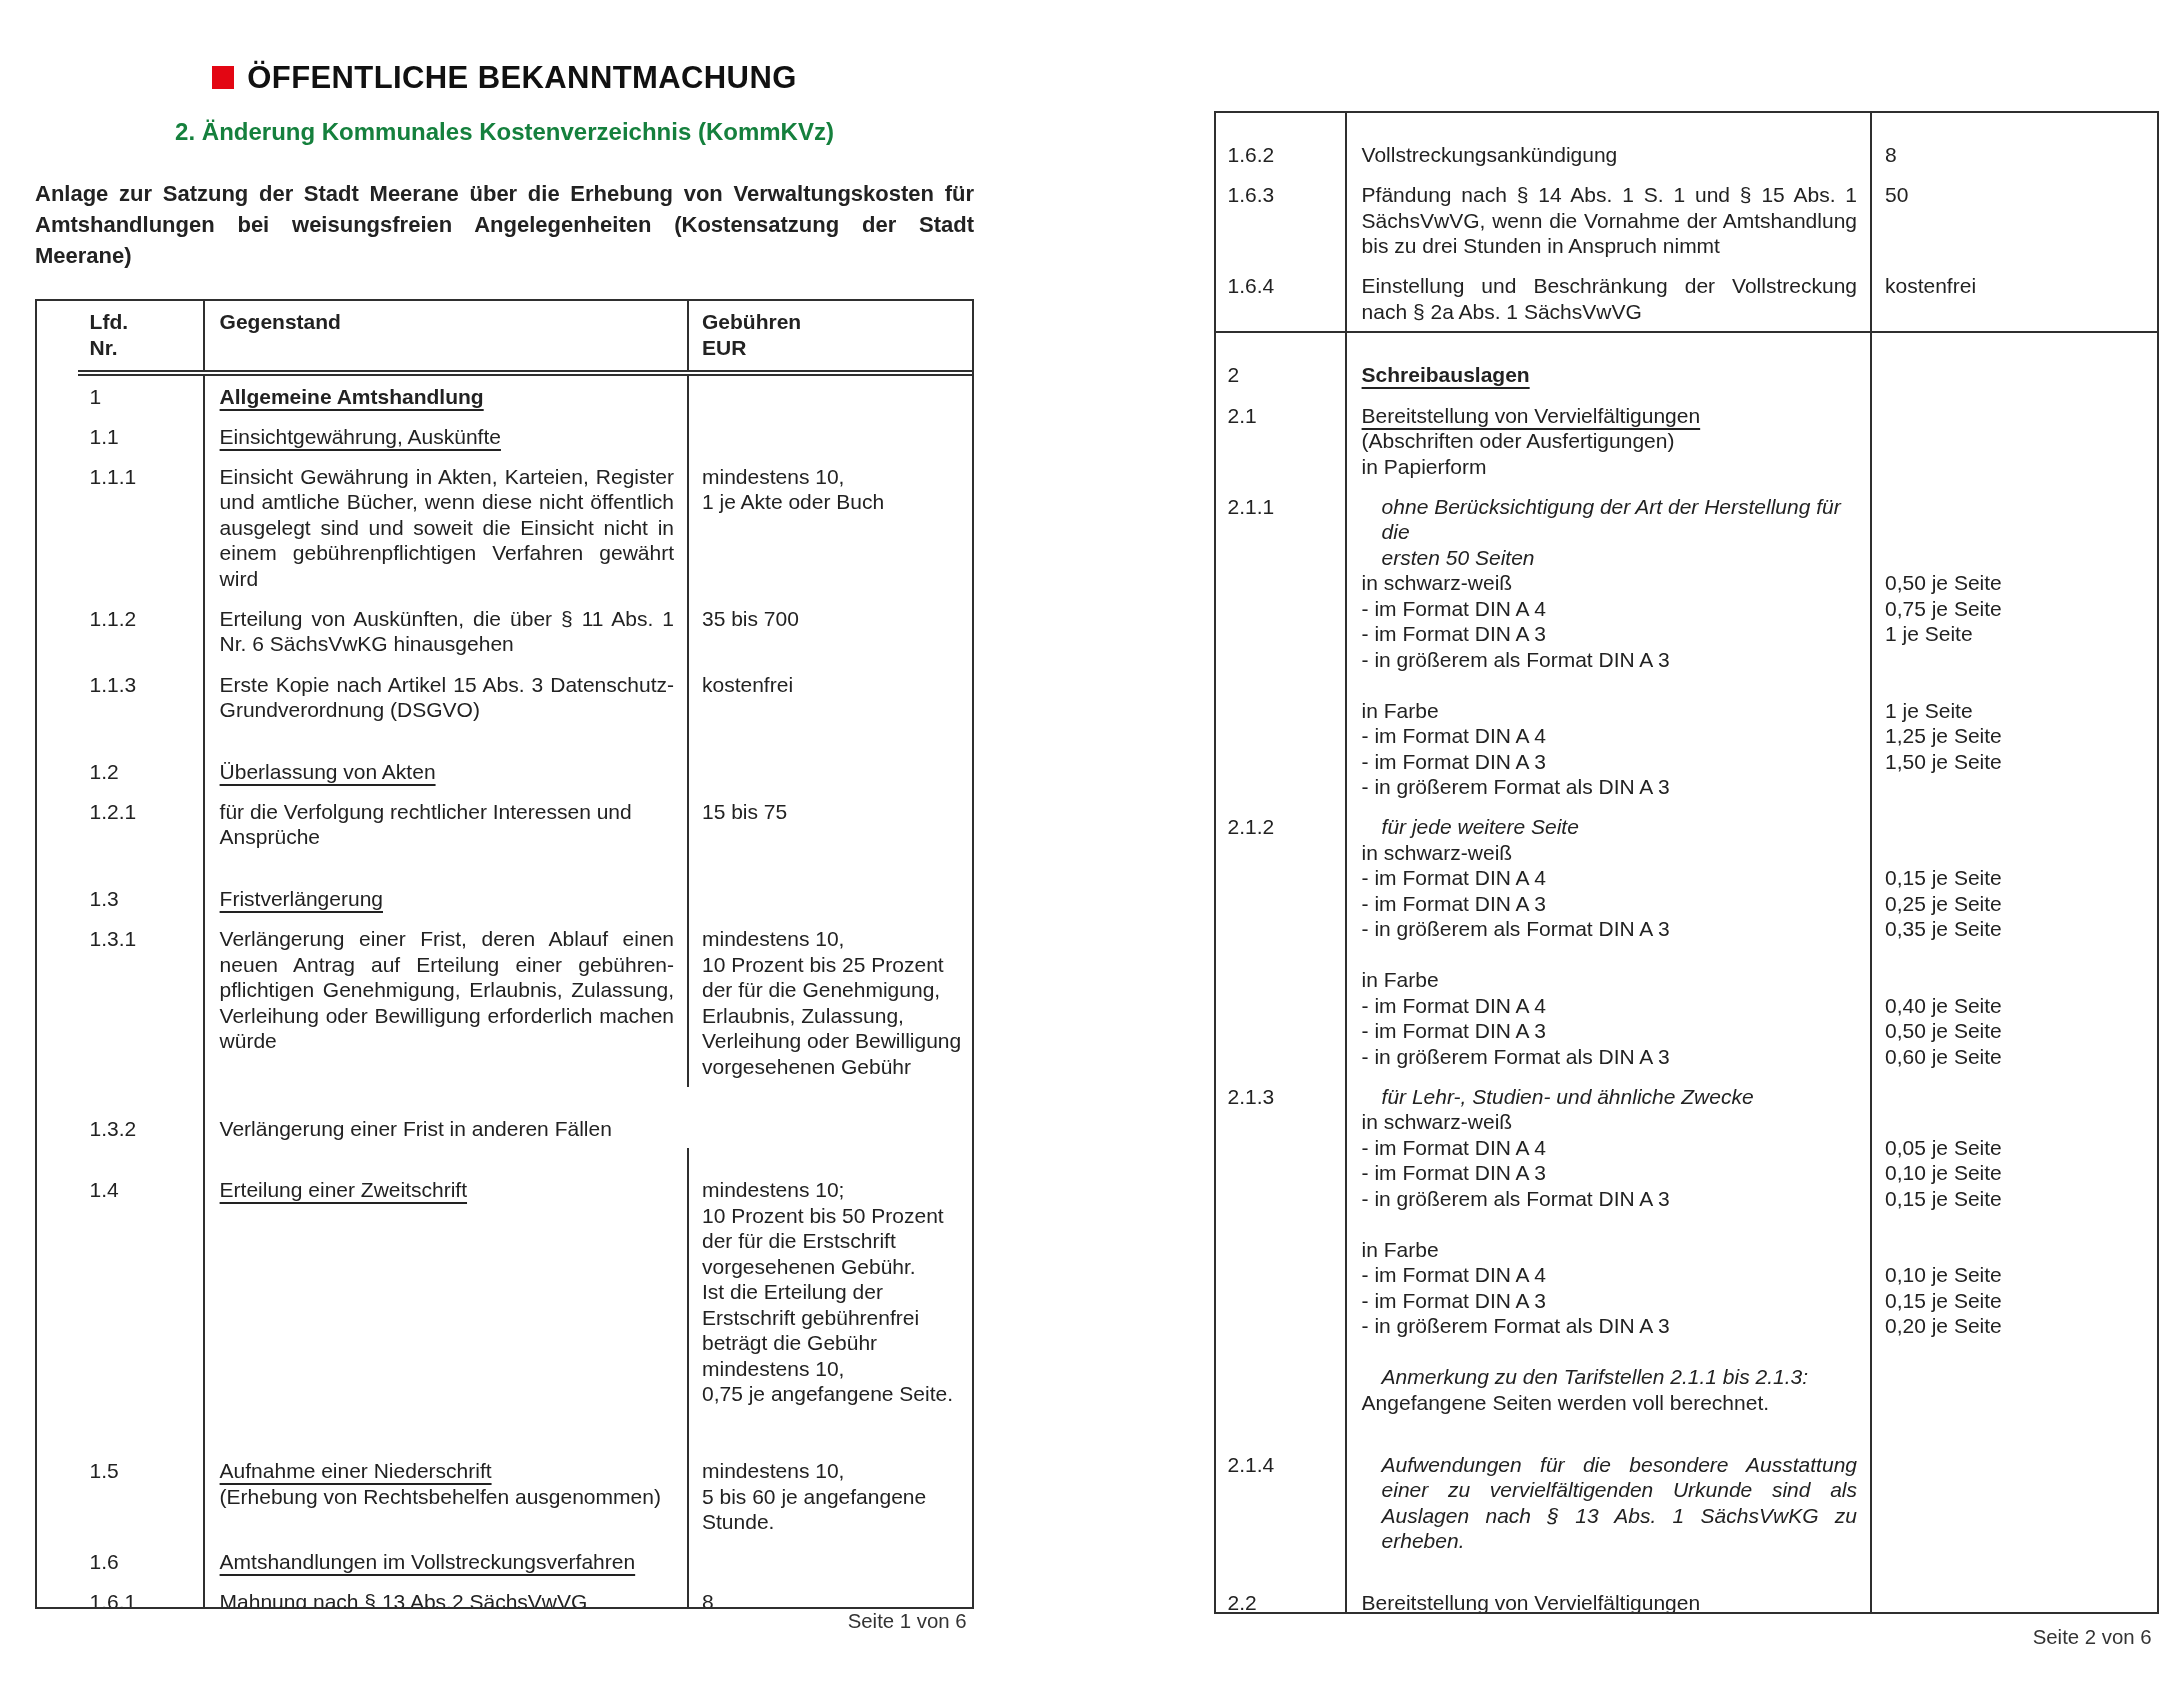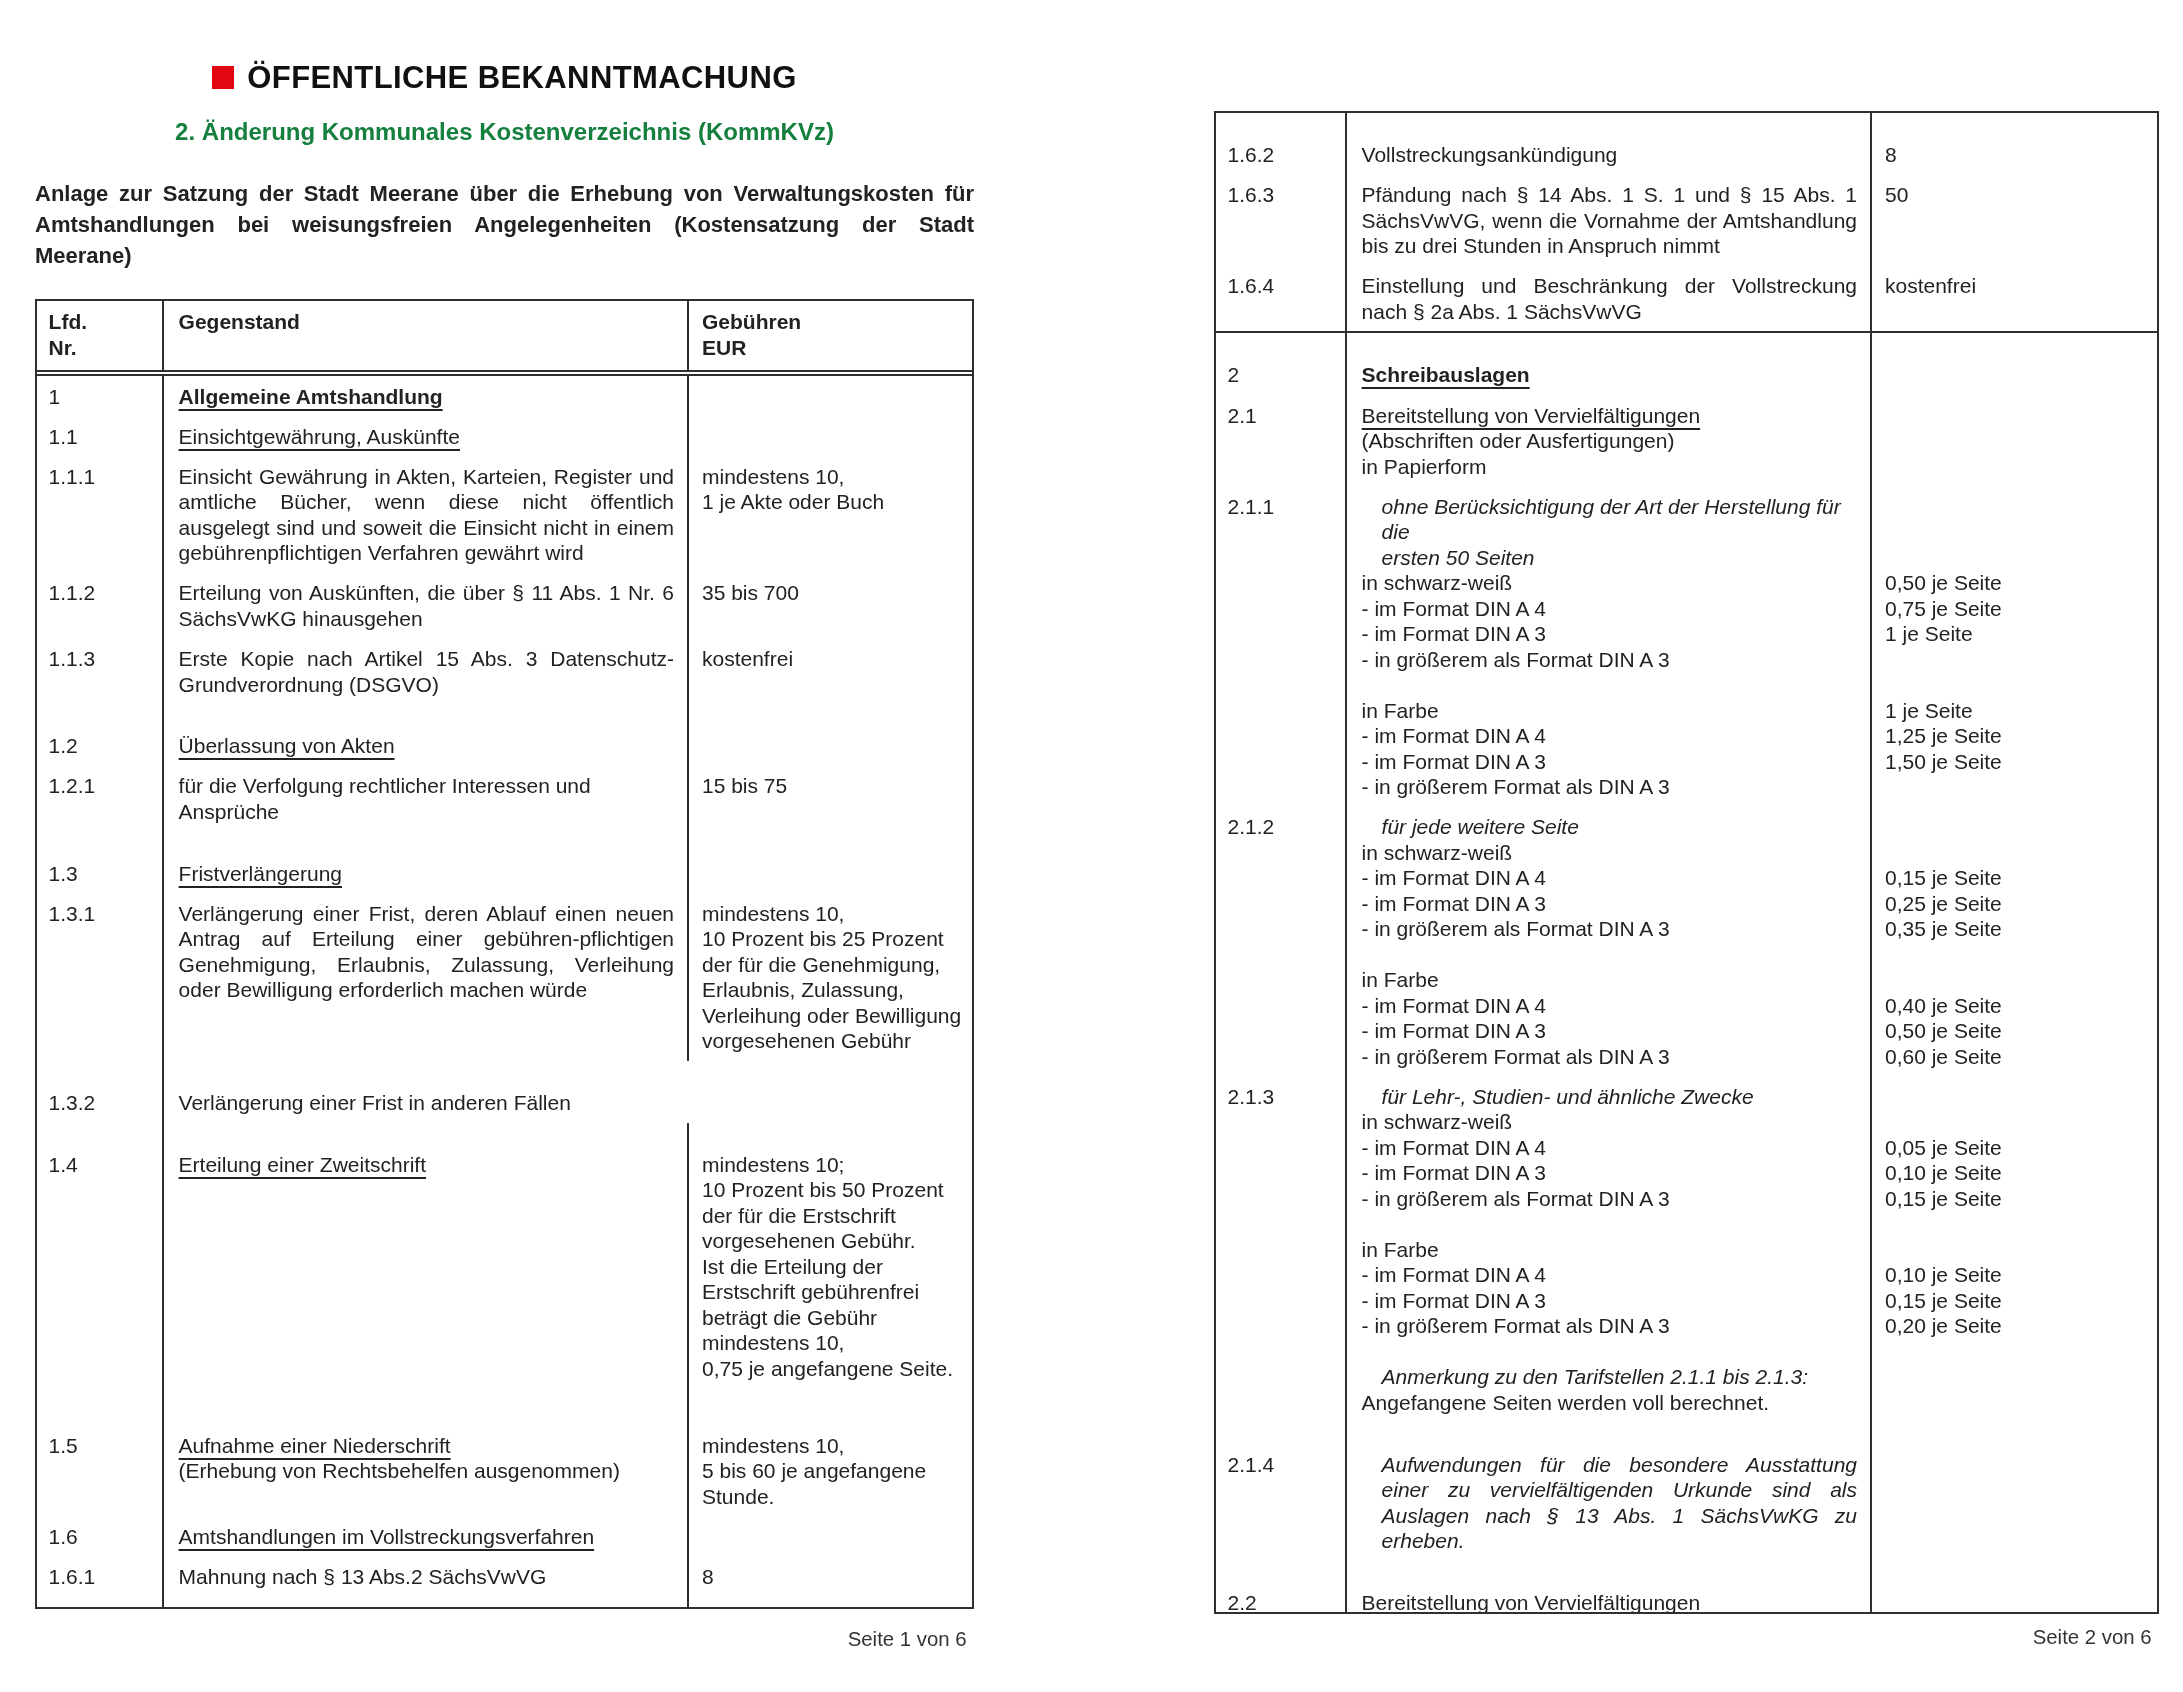--- a/index.html
+++ b/index.html
@@ -23,21 +23,21 @@
   .intro{font-size:22px;font-weight:bold;line-height:31px;text-align:justify;margin:32px 0 0 0;color:#222;}
 
   
   .fee-table{
     border:2.2px solid #2f2f2f;
     display:flex;flex-direction:column;
     overflow:hidden;
     box-sizing:border-box;
     background:#fff;
   }
-  #table1{margin-top:28px;height:1310px;}
+  #table1{margin-top:28px;height:1310px;padding-left:41px;}
   #table2{height:1503px;}
   .row{display:flex;align-items:stretch;}
   .fee-table .row:last-child{flex:1;}
   .row.divider{border-top:2.2px solid #2f2f2f;}
 
   .nr-cell{
     flex:0 0 127px;width:127px;box-sizing:border-box;
     border-right:2.2px solid #2f2f2f;
     padding:7.3px 5.8px 7.3px 11.6px;
   }
@@ -59,21 +59,21 @@
   .h2{text-decoration:underline;text-decoration-thickness:1.5px;text-underline-offset:5.1px;}
 
   
   .head-row{border-bottom:6.5px double #2f2f2f;}
   .head-row .nr-cell,.head-row .subject-part,.head-row .fee-part{padding-top:8.7px;padding-bottom:10.2px;}
 
   
   .row.sp-lg .nr-cell,.row.sp-lg .subject-part,.row.sp-lg .fee-part{padding-top:29px;}
   .row.sp-xl .nr-cell,.row.sp-xl .subject-part,.row.sp-xl .fee-part{padding-top:44px;}
 
-  .footer{font-size:20.4px;color:#333;text-align:right;margin-top:19px;padding-right:7.3px;}
+  .footer{font-size:20.4px;color:#333;text-align:right;margin-top:1px;padding-right:7.3px;}
   .page2 .footer{margin-top:12px;}
 </style>
 </head>
 <body>
 
 <div class="canvas">
 
   <section class="page page1">
     <div class="title-row">
       <span class="red-square"></span>

